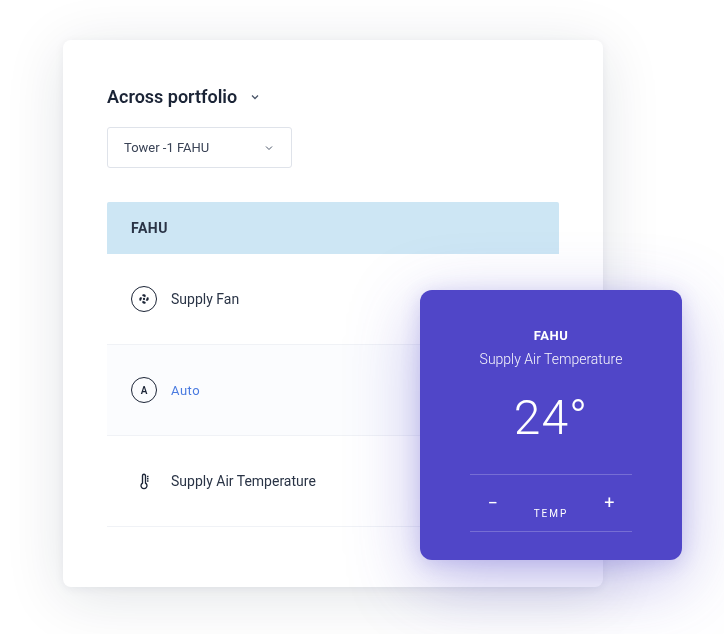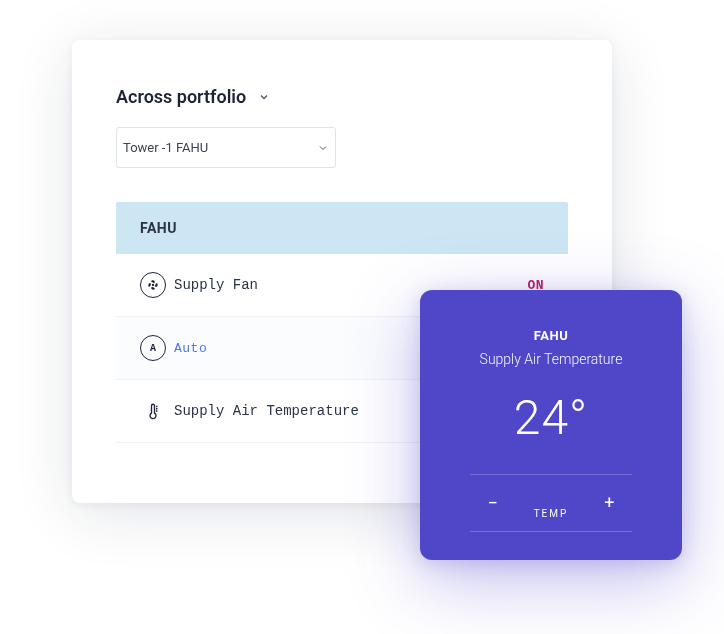--- a/index.html
+++ b/index.html
@@ -5,21 +5,21 @@
   * { box-sizing: border-box; margin: 0; padding: 0; }
   body {
     width: 724px;
     height: 634px;
     background: #fff;
     font-family: -apple-system, BlinkMacSystemFont, "Segoe UI", Roboto, sans-serif;
     position: relative;
   }
   .main-card {
     position: absolute;
-    left: 72px;
+    left: 63px;
     top: 40px;
     width: 540px;
     background: #fff;
     border-radius: 8px;
     box-shadow: 0 10px 60px rgba(20,30,60,0.12), 0 2px 10px rgba(20,30,60,0.06);
     padding: 46px 44px 60px 44px;
   }
   .portfolio-row {
     display: flex;
     align-items: center;
@@ -35,43 +35,42 @@
     width: 12px;
     height: 12px;
     color: #4a5568;
   }
   .select-box {
     display: flex;
     align-items: center;
     justify-content: space-between;
     border: 1px solid #dfe3ea;
     border-radius: 3px;
-    padding: 12px 6px;
-    width: 220px;
+    padding: 12px 16px;
+    width: 185px;
     font-size: 13px;
     color: #3a4356;
     cursor: pointer;
     margin-bottom: 34px;
   }
   .section-header {
     background: #cde6f4;
     padding: 18px 24px;
     font-size: 14px;
     font-weight: 700;
     letter-spacing: 0.5px;
     color: #2a3446;
     border-radius: 2px 2px 0 0;
   }
   .row {
     display: flex;
     align-items: center;
-    padding: 18px 24px;
+    padding: 32px 24px;
     border-bottom: 1px solid #f0f2f6;
-    gap: 8px;
-    font-family: Liberation Mono, monospace;
+    gap: 14px;
   }
   .row.alt { background: #fbfcfe; }
   .row-icon {
     width: 26px;
     height: 26px;
     border: 1.5px solid #1b2436;
     border-radius: 50%;
     display: flex;
     align-items: center;
     justify-content: center;

